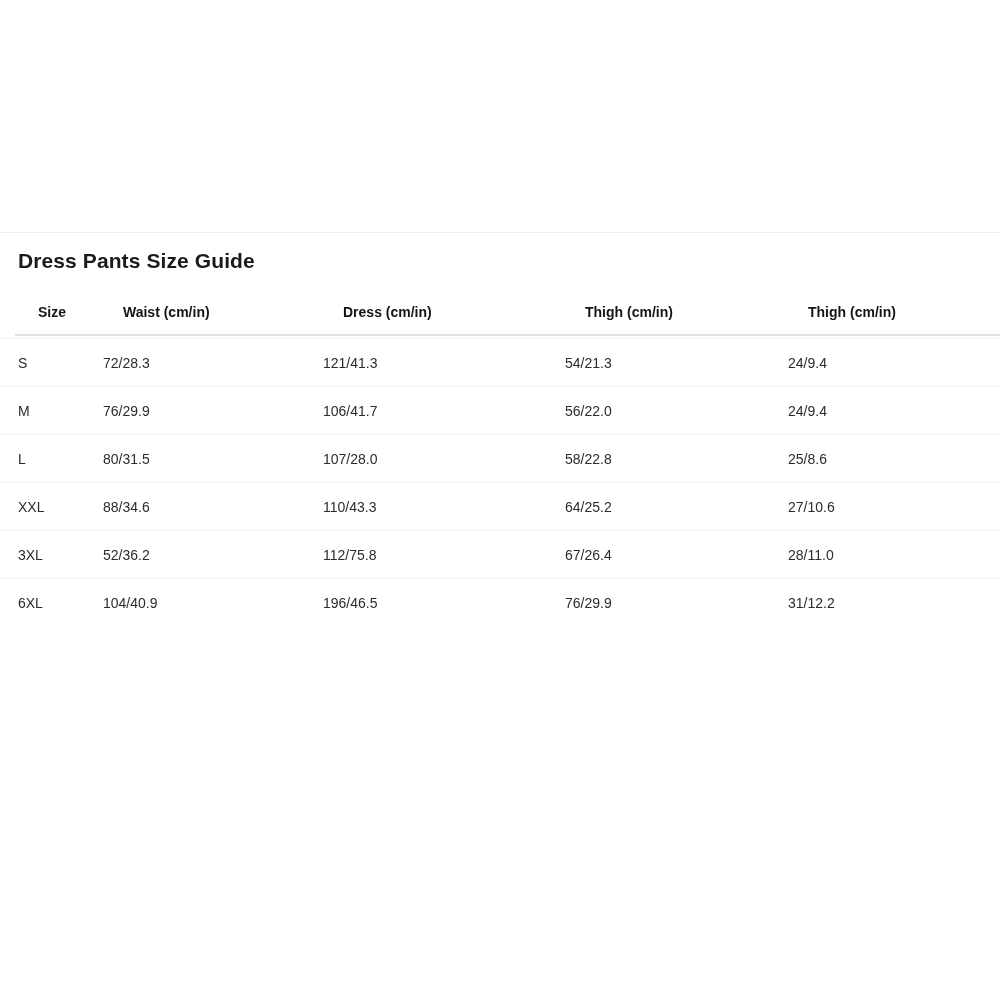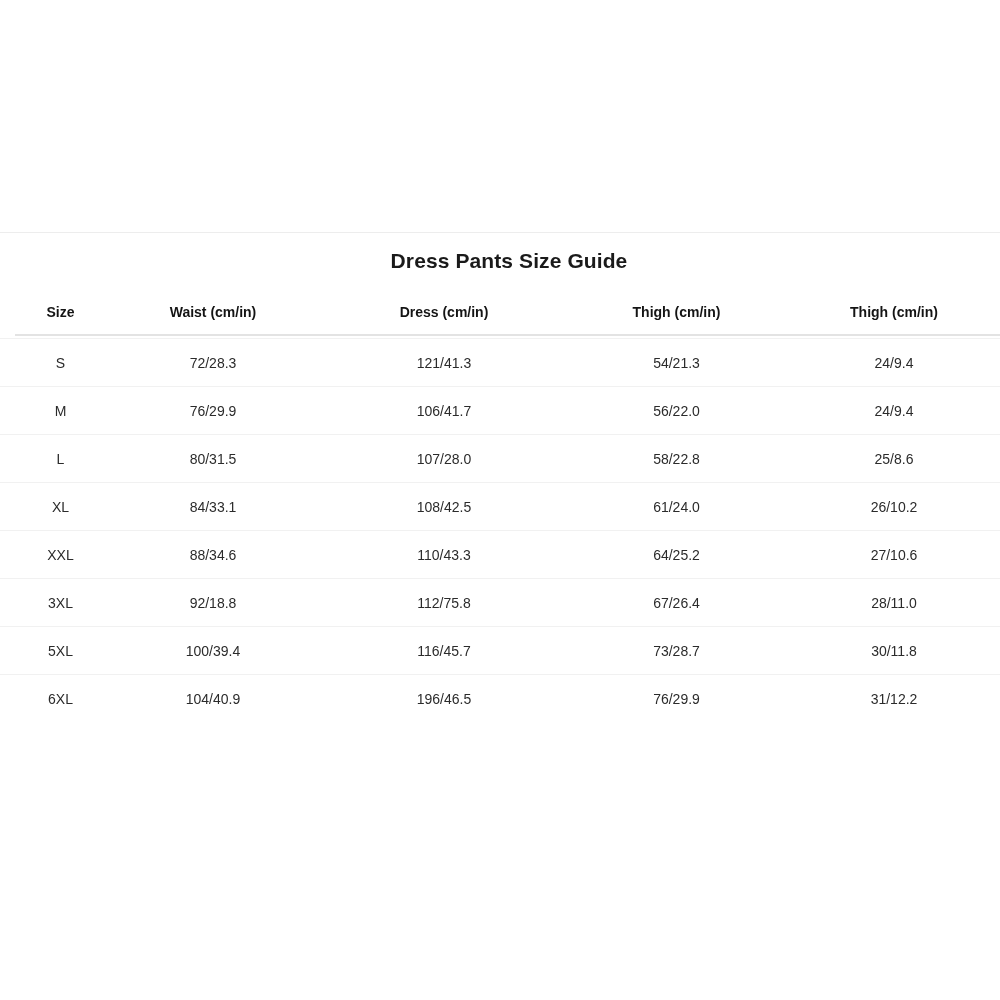--- a/index.html
+++ b/index.html
@@ -12,21 +12,20 @@
     --c-text: #2b2b2b;
     --c-heading: #1a1a1a;
     --c-header-text: #141414;
     --c-divider-top: #ededed;
     --c-divider-header: #e3e3e3;
     --c-divider-row: #f1f1f1;
   }
   .size-guide-panel {
     margin-top: 232px;
     border-top: 1px solid var(--c-divider-top);
-    text-align: center;
   }
   .title {
     margin: 0;
     padding: 14px 0 0 18px;
     font-size: 21px;
     line-height: 27px;
     font-weight: 600;
     letter-spacing: 0.1px;
     color: var(--c-heading);
   }
@@ -36,20 +35,21 @@
     align-items: center;
   }
   .header-cells {
     margin-top: 15px;
     height: 45px;
   }
   .hcell {
     font-size: 14px;
     font-weight: 700;
     color: var(--c-header-text);
+    margin-left: 20px;
   }
   .header-underline {
     height: 2px;
     background: var(--c-divider-header);
     margin-left: 15px;
   }
   .t-body { margin-top: 2px; }
   .row {
     height: 47px;
     border-top: 1px solid var(--c-divider-row);
@@ -92,46 +92,32 @@
         <div class="cell">24/9.4</div>
       </div>
       <div class="grid row">
         <div class="cell col-first">L</div>
         <div class="cell">80/31.5</div>
         <div class="cell">107/28.0</div>
         <div class="cell">58/22.8</div>
         <div class="cell">25/8.6</div>
       </div>
       <div class="grid row">
-        <div class="cell col-first">XL</div>
-        <div class="cell">84/33.1</div>
-        <div class="cell">108/42.5</div>
-        <div class="cell">61/24.0</div>
-        <div class="cell">26/10.2</div>
-      </div>
-      <div class="grid row">
         <div class="cell col-first">XXL</div>
         <div class="cell">88/34.6</div>
         <div class="cell">110/43.3</div>
         <div class="cell">64/25.2</div>
         <div class="cell">27/10.6</div>
       </div>
       <div class="grid row">
         <div class="cell col-first">3XL</div>
-        <div class="cell">92/18.8</div>
+        <div class="cell">52/36.2</div>
         <div class="cell">112/75.8</div>
         <div class="cell">67/26.4</div>
         <div class="cell">28/11.0</div>
-      </div>
-      <div class="grid row">
-        <div class="cell col-first">5XL</div>
-        <div class="cell">100/39.4</div>
-        <div class="cell">116/45.7</div>
-        <div class="cell">73/28.7</div>
-        <div class="cell">30/11.8</div>
       </div>
       <div class="grid row">
         <div class="cell col-first">6XL</div>
         <div class="cell">104/40.9</div>
         <div class="cell">196/46.5</div>
         <div class="cell">76/29.9</div>
         <div class="cell">31/12.2</div>
       </div>
     </div>
   </div>

